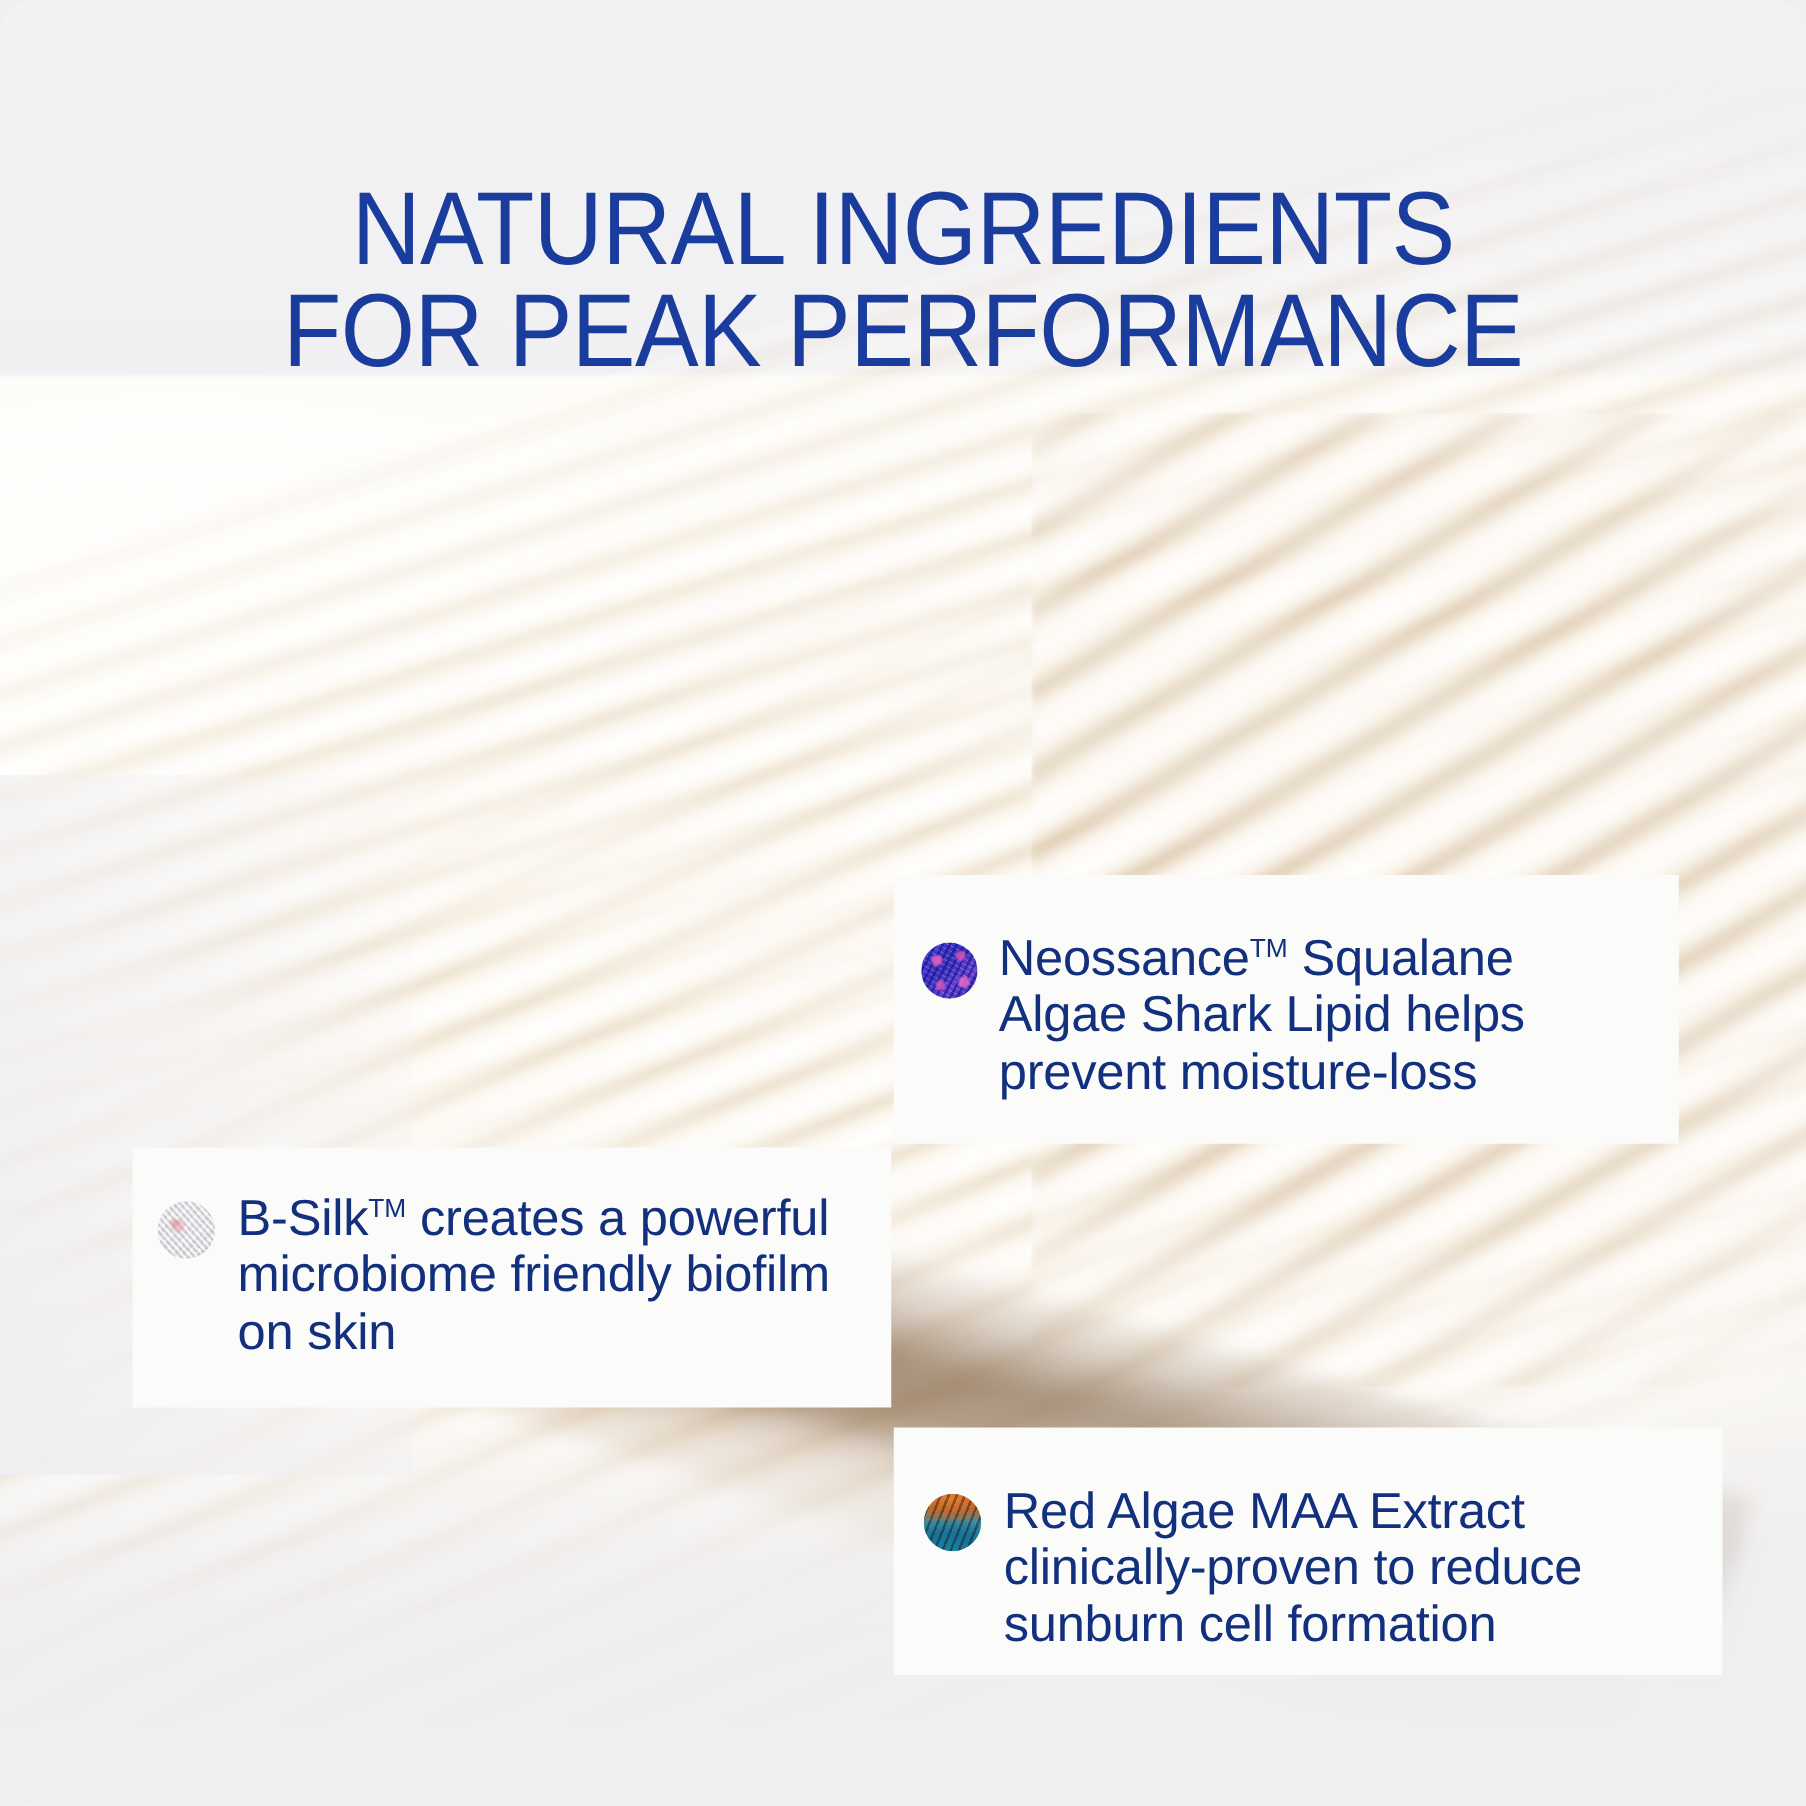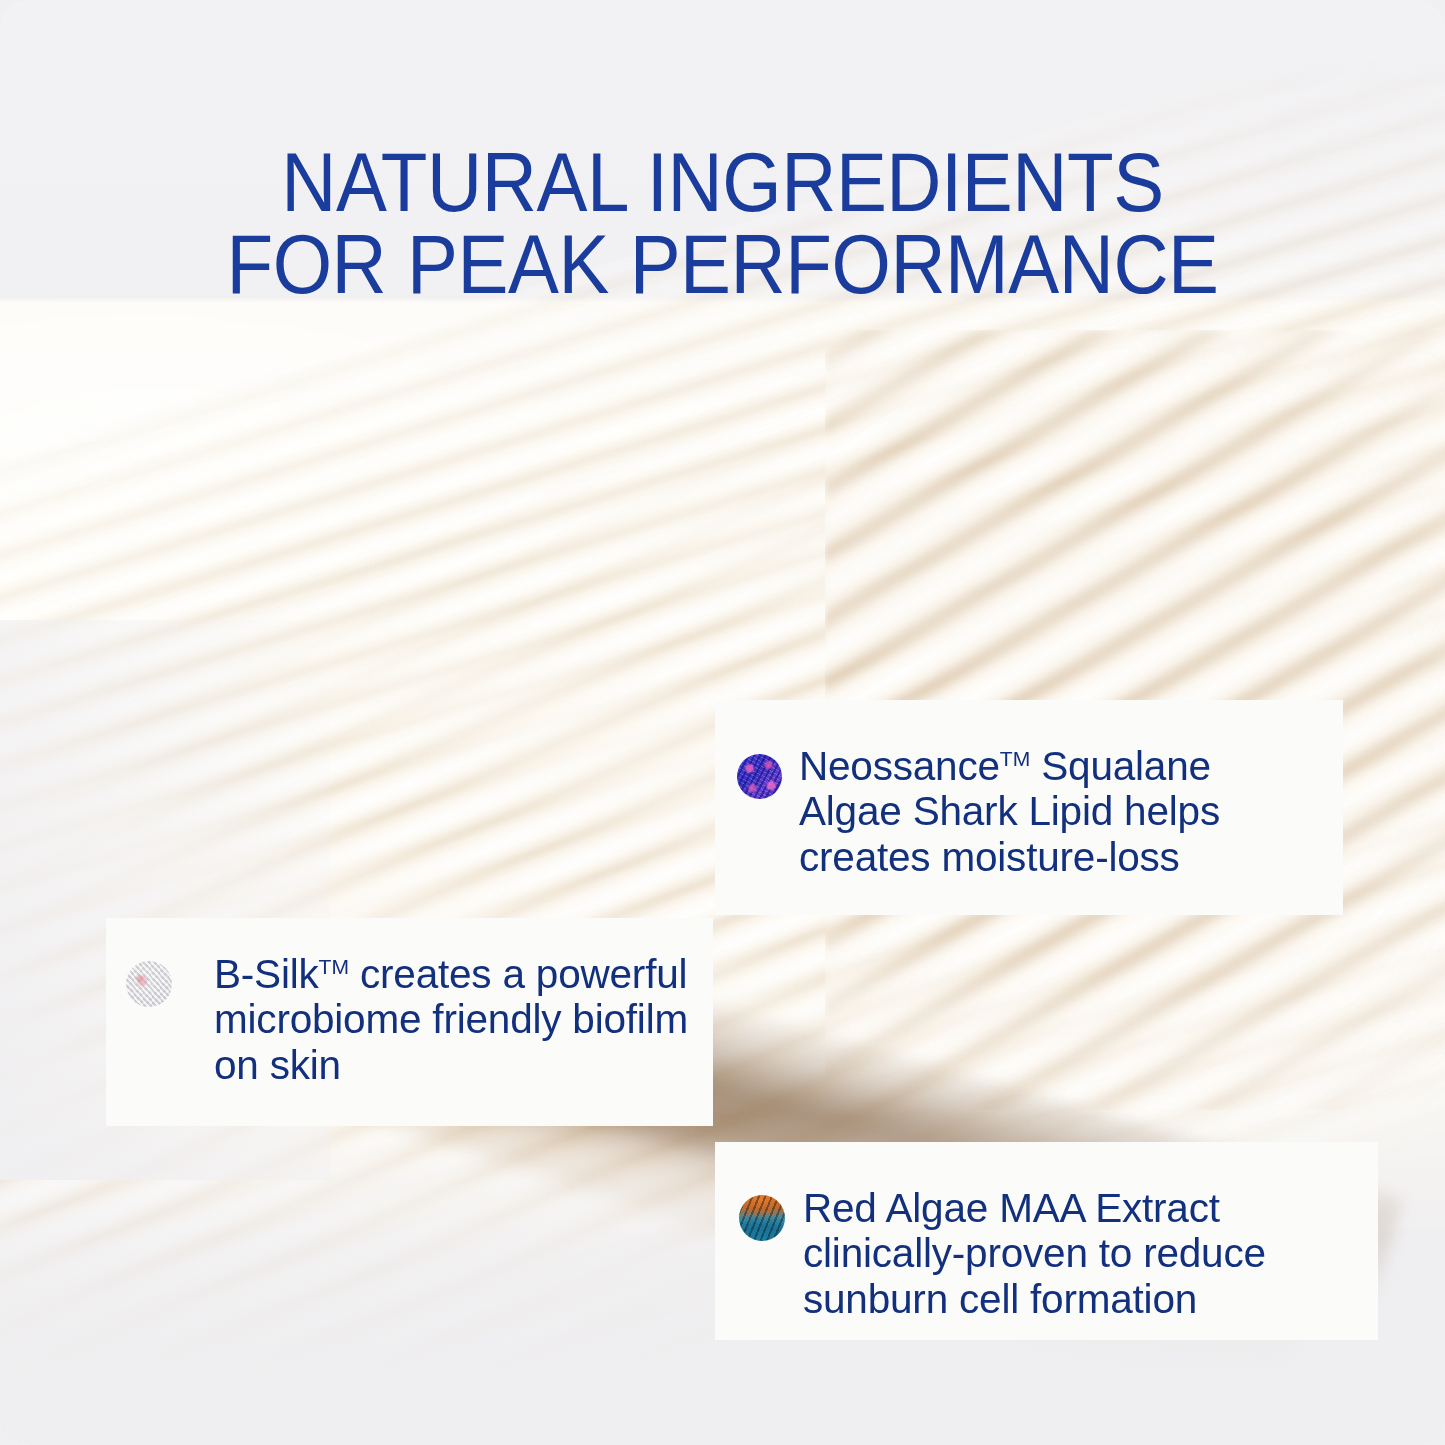--- a/index.html
+++ b/index.html
@@ -142,21 +142,21 @@
     letter-spacing:-0.2px;
     font-weight:400;
   }
   .card .txt b{font-weight:400;}
   .card .txt sup{font-size:.52em;vertical-align:super;line-height:0;letter-spacing:0;}
 
   
   #card-squalane{left:715px;top:700px;width:628px;height:215px;padding:44px 22px 0 22px;}
   #card-squalane .bullet{width:45px;height:45px;margin:10px 17px 0 0;}
   
-  #card-bsilk{left:106px;top:918px;width:607px;height:208px;padding:34px 20px 0 20px;gap:24px;}
+  #card-bsilk{left:106px;top:918px;width:607px;height:208px;padding:34px 20px 0 20px;}
   #card-bsilk .bullet{width:46px;height:46px;margin:9px 18px 0 0;}
   
   #card-redalgae{left:715px;top:1142px;width:663px;height:198px;padding:44px 20px 0 24px;}
   #card-redalgae .bullet{width:46px;height:46px;margin:9px 18px 0 0;}
 
   
   .tex-squalane{
     background:
       radial-gradient(circle at 28% 32%, rgba(236,96,190,.85) 0 7%, rgba(236,96,190,0) 12%),
       radial-gradient(circle at 70% 24%, rgba(226,86,178,.8) 0 6%, rgba(226,86,178,0) 11%),
@@ -197,21 +197,21 @@
   <div class="tan-streak"></div>
   <div class="tan-streak2"></div>
   <div class="left-fade"></div>
   <div class="bottom-fade"></div>
 
   <h1 class="headline">NATURAL INGREDIENTS
 FOR PEAK PERFORMANCE</h1>
 
   <div class="card" id="card-squalane">
     <span class="bullet tex-squalane"></span>
-    <span class="txt"><b>Neossance</b><b><sup>TM</sup></b><b> Squalane Algae Shark Lipid</b><span> helps creates moisture-loss</span></span>
+    <span class="txt"><b>Neossance</b><b><sup>TM</sup></b><b> Squalane Algae Shark Lipid</b><span> helps prevent moisture-loss</span></span>
   </div>
 
   <div class="card" id="card-bsilk">
     <span class="bullet tex-bsilk"></span>
     <span class="txt"><b>B-Silk</b><b><sup>TM</sup></b><span> creates a powerful microbiome friendly biofilm on skin</span></span>
   </div>
 
   <div class="card" id="card-redalgae">
     <span class="bullet tex-redalgae"></span>
     <span class="txt"><b>Red Algae MAA Extract</b><span> clinically-proven to reduce sunburn cell formation</span></span>

